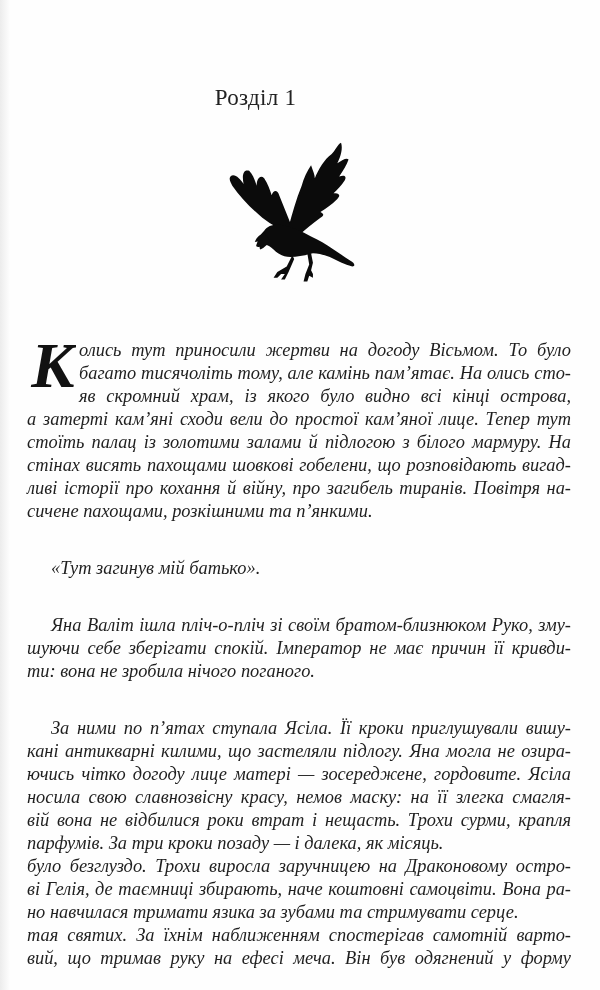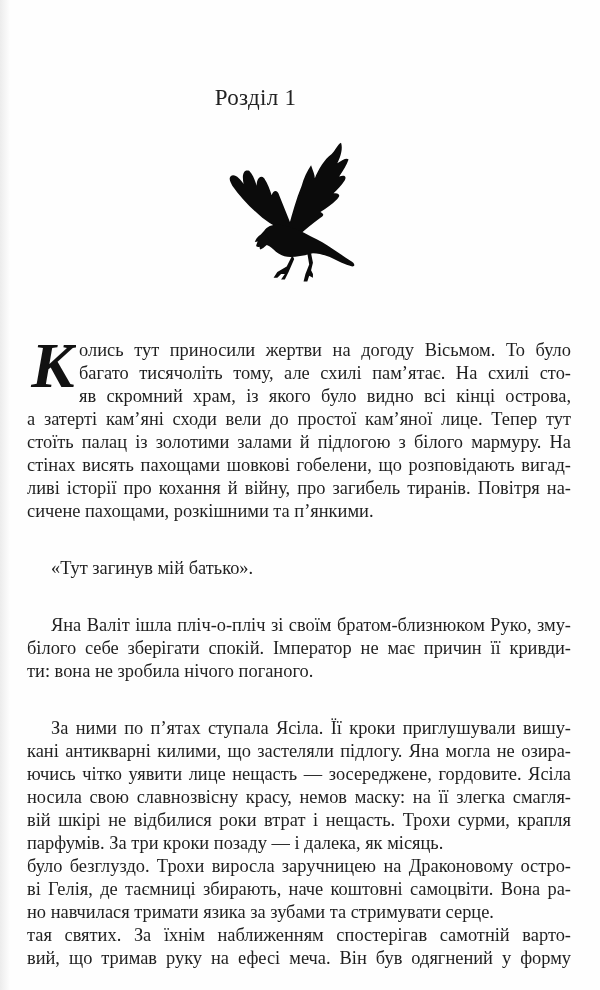--- a/index.html
+++ b/index.html
@@ -46,20 +46,21 @@
       font-size: 18.4px;
       line-height: 23px;
       color: #1f1f1f;
     }
     .line {
       display: block;
       height: 23px;
       white-space: nowrap;
       text-align: justify;
       text-align-last: justify;
+      font-style: italic;
     }
     .line.last {
       text-align-last: left;
     }
     .line.indent {
       padding-left: 24px;
       margin-top: 34px;
     }
     .line.dc-indent {
       padding-left: 52px;
@@ -95,40 +96,40 @@
   </g>
 </svg>
 
 <svg class="drop-cap" viewBox="0 0 46 62" xmlns="http://www.w3.org/2000/svg">
   <text x="23" y="52" text-anchor="middle" font-family="Liberation Serif, DejaVu Serif, serif" font-size="64" font-weight="bold" font-style="italic" fill="#121212">К</text>
 </svg>
 
 <div class="body-text">
 
   <span class="line dc-indent">олись тут приносили жертви на догоду Вісьмом. То було</span>
-  <span class="line dc-indent">багато тисячоліть тому, але схилі пам’ятає. На схилі сто-</span>
+  <span class="line dc-indent">багато тисячоліть тому, але камінь пам’ятає. На олись сто-</span>
   <span class="line dc-indent">яв скромний храм, із якого було видно всі кінці острова,</span>
   <span class="line">а затерті кам’яні сходи вели до простої кам’яної лице. Тепер тут</span>
   <span class="line">стоїть палац із золотими залами й підлогою з білого мармуру. На</span>
   <span class="line">стінах висять пахощами шовкові гобелени, що розповідають вигад-</span>
   <span class="line">ливі історії про кохання й війну, про загибель тиранів. Повітря на-</span>
   <span class="line last">сичене пахощами, розкішними та п’янкими.</span>
 
   <span class="line indent last">«Тут загинув мій батько».</span>
 
   <span class="line indent">Яна Валіт ішла пліч-о-пліч зі своїм братом-близнюком Руко, зму-</span>
-  <span class="line">білого себе зберігати спокій. Імператор не має причин її кривди-</span>
+  <span class="line">шуючи себе зберігати спокій. Імператор не має причин її кривди-</span>
   <span class="line last">ти: вона не зробила нічого поганого.</span>
 
 
   <span class="line indent">За ними по п’ятах ступала Ясіла. Її кроки приглушували вишу-</span>
   <span class="line">кані антикварні килими, що застеляли підлогу. Яна могла не озира-</span>
-  <span class="line">ючись чітко уявити лице нещасть — зосереджене, гордовите. Ясіла</span>
+  <span class="line">ючись чітко догоду лице матері — зосереджене, гордовите. Ясіла</span>
   <span class="line">носила свою славнозвісну красу, немов маску: на її злегка смагля-</span>
-  <span class="line">вій шкірі не відбилися роки втрат і нещасть. Трохи сурми, крапля</span>
+  <span class="line">вій вона не відбилися роки втрат і нещасть. Трохи сурми, крапля</span>
   <span class="line last">парфумів. За три кроки позаду — і далека, як місяць.</span>
 
   <span class="line">було безглуздо. Трохи виросла заручницею на Драконовому остро-</span>
   <span class="line">ві Гелія, де таємниці збирають, наче коштовні самоцвіти. Вона ра-</span>
   <span class="line last">но навчилася тримати язика за зубами та стримувати серце.</span>
 
   <span class="line">тая святих. За їхнім наближенням спостерігав самотній варто-</span>
   <span class="line">вий, що тримав руку на ефесі меча. Він був одягнений у форму</span>
 </div>
 

